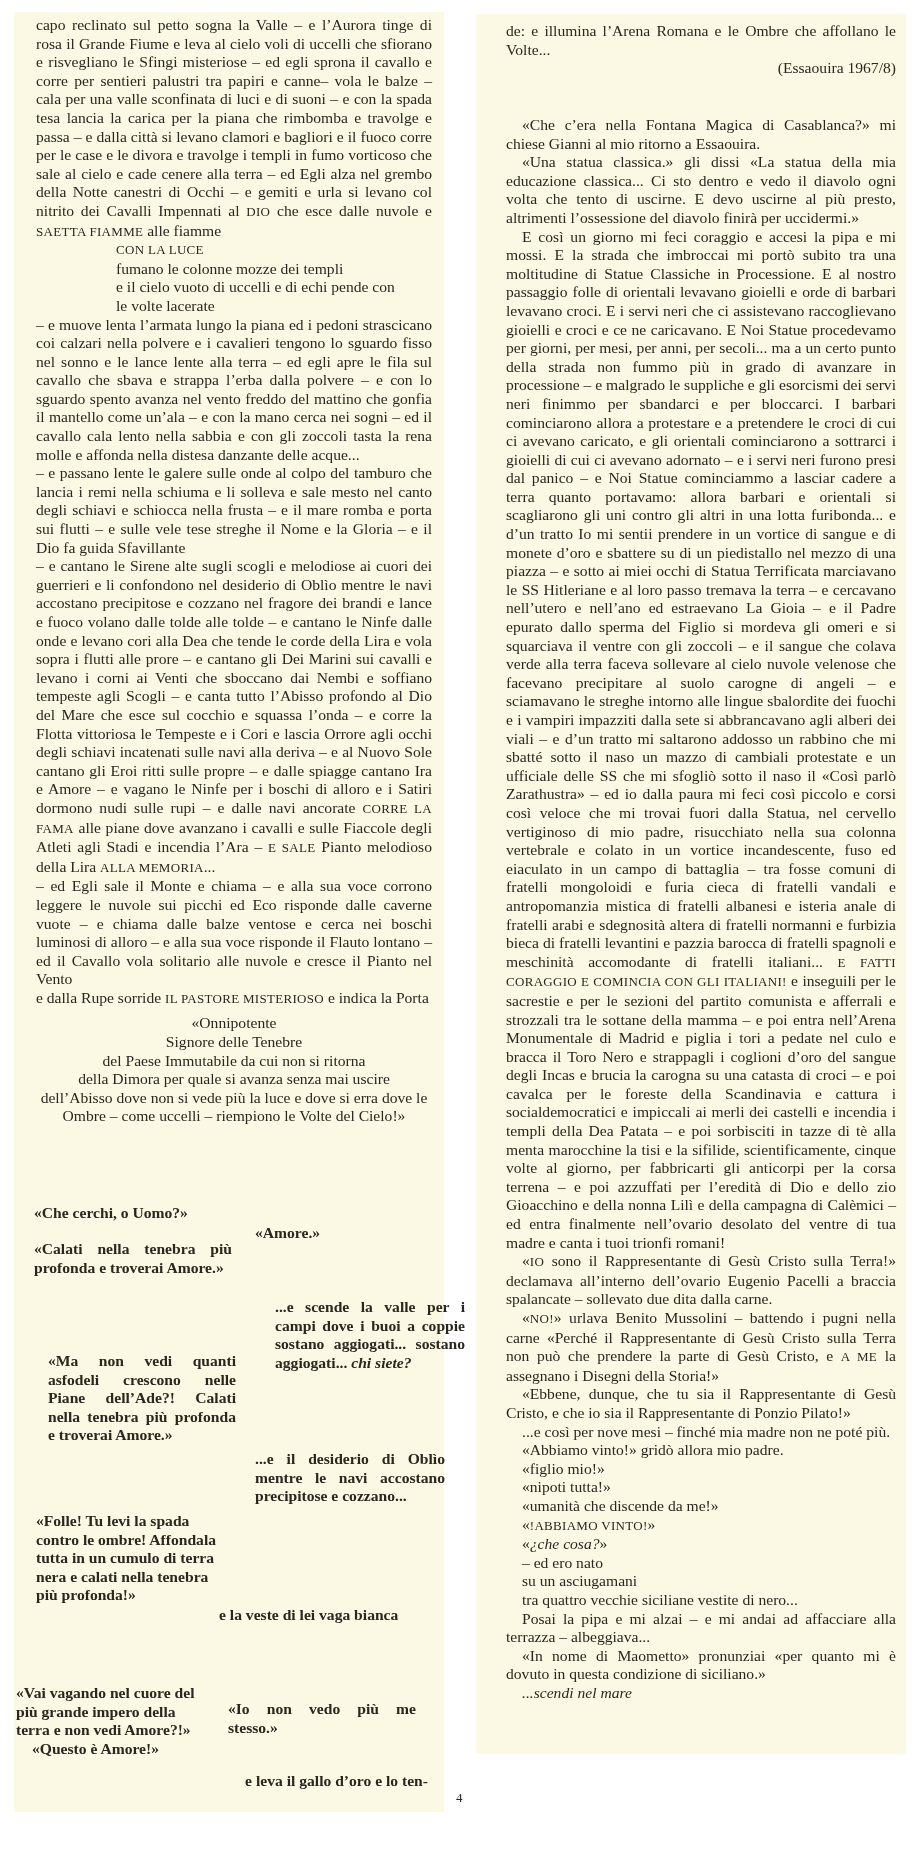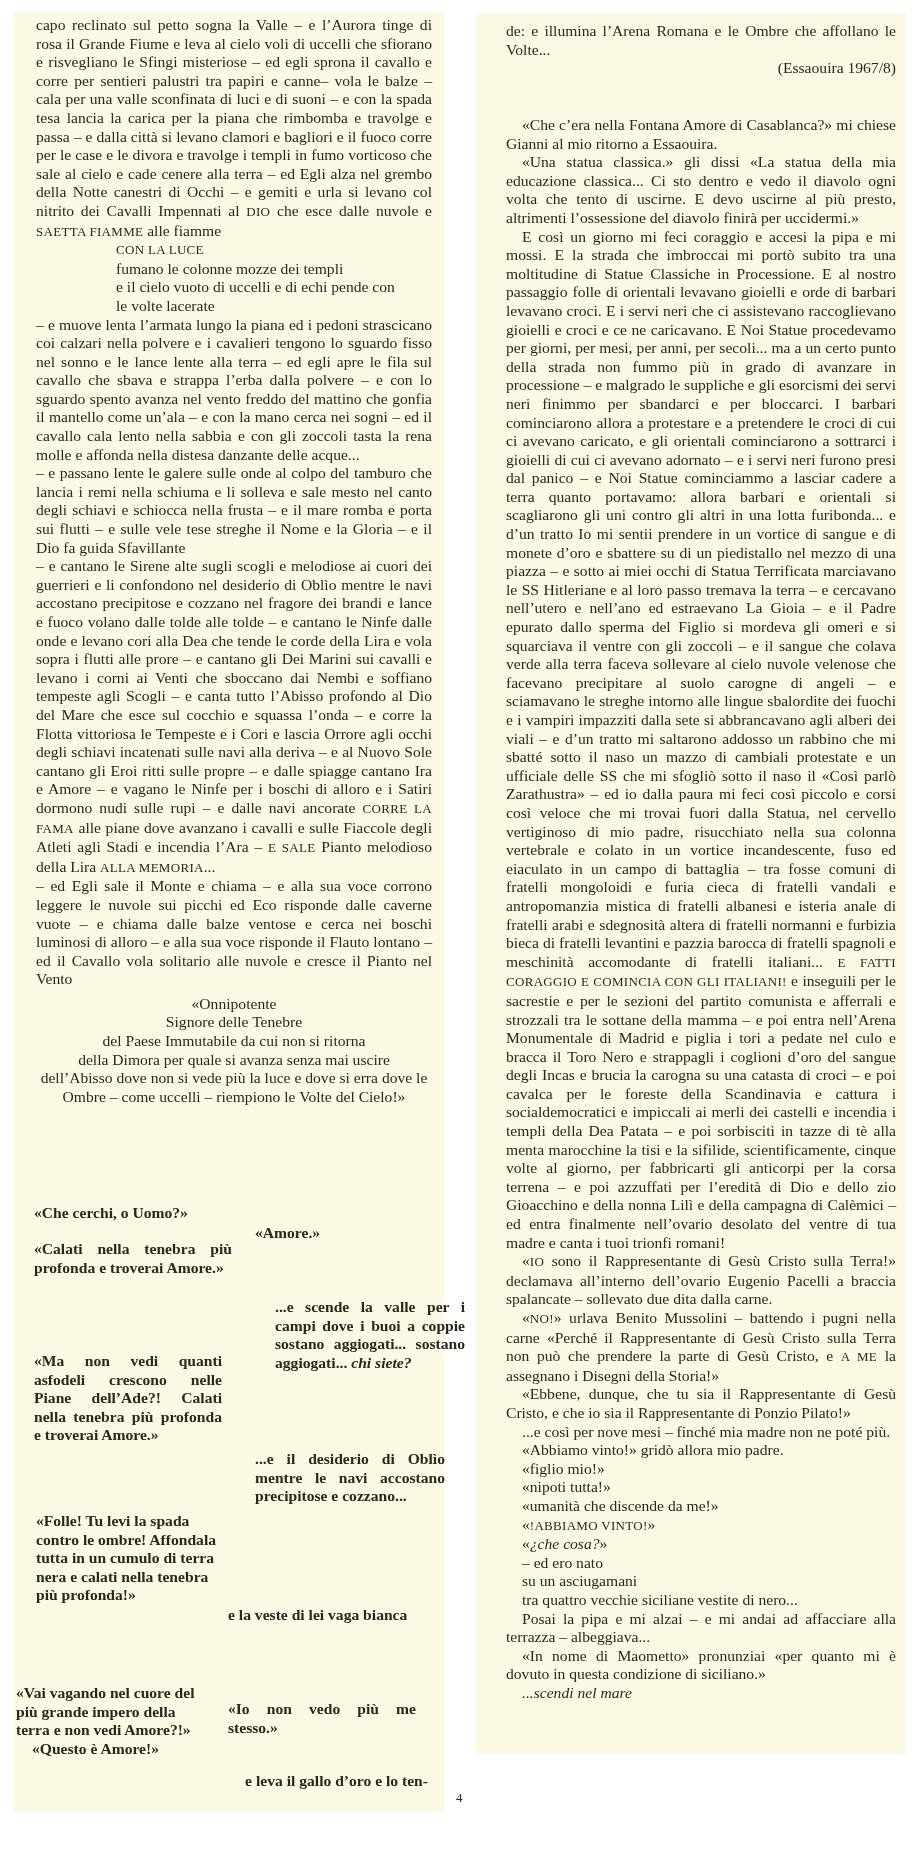--- a/index.html
+++ b/index.html
@@ -33,49 +33,50 @@
   <div class="indent-block" style="text-align:left;">
     <div class="sc">CON LA LUCE</div>
     <div>fumano le colonne mozze dei templi</div>
     <div>e il cielo vuoto di uccelli e di echi pende con</div>
     <div>le volte lacerate</div>
   </div>
   <p class="p">– e muove lenta l’armata lungo la piana ed i pedoni strascicano coi calzari nella polvere e i cavalieri tengono lo sguardo fisso nel sonno e le lance lente alla terra – ed egli apre le fila sul cavallo che sbava e strappa l’erba dalla polvere – e con lo sguardo spento avanza nel vento freddo del mattino che gonfia il mantello come un’ala – e con la mano cerca nei sogni – ed il cavallo cala lento nella sabbia e con gli zoccoli tasta la rena molle e affonda nella distesa danzante delle acque...</p>
   <p class="p">– e passano lente le galere sulle onde al colpo del tamburo che lancia i remi nella schiuma e li solleva e sale mesto nel canto degli schiavi e schiocca nella frusta – e il mare romba e porta sui flutti – e sulle vele tese streghe il Nome e la Gloria – e il Dio fa guida Sfavillante</p>
   <p class="p"><span>– e cantano le Sirene alte sugli scogli e melodiose ai cuori dei guerrieri e li confondono nel desiderio di Oblìo mentre le navi accostano precipitose e cozzano nel fragore dei brandi e lance e fuoco volano dalle tolde alle tolde – e cantano le Ninfe dalle onde e levano cori alla Dea che tende le corde della Lira e vola sopra i flutti alle prore – e cantano gli Dei Marini sui cavalli e levano i corni ai Venti che sboccano dai Nembi e soffiano tempeste agli Scogli – e canta tutto l’Abisso profondo al Dio del Mare che esce sul cocchio e squassa l’onda – e corre la Flotta vittoriosa le Tempeste e i Cori e lascia Orrore agli occhi degli schiavi incatenati sulle navi alla deriva – e al Nuovo Sole cantano gli Eroi ritti sulle propre – e dalle spiagge cantano Ira e Amore – e vagano le Ninfe per i boschi di alloro e i Satiri dormono nudi sulle rupi – e dalle navi ancorate </span><span class="sc">CORRE LA FAMA</span><span> alle piane dove avanzano i cavalli e sulle Fiaccole degli Atleti agli Stadi e incendia l’Ara – </span><span class="sc">E SALE</span><span> Pianto melodioso della Lira </span><span class="sc">ALLA MEMORIA</span><span>...</span></p>
   <p class="p">– ed Egli sale il Monte e chiama – e alla sua voce corrono leggere le nuvole sui picchi ed Eco risponde dalle caverne vuote – e chiama dalle balze ventose e cerca nei boschi luminosi di alloro – e alla sua voce risponde il Flauto lontano – ed il Cavallo vola solitario alle nuvole e cresce il Pianto nel Vento</p>
+  <p class="p"><span>e dalla Rupe sorride </span><span class="sc">IL PASTORE MISTERIOSO</span><span> e indica la Porta</span></p>
   <div class="center" style="margin-top:6px;">
     <div>«Onnipotente</div>
     <div>Signore delle Tenebre</div>
     <div>del Paese Immutabile da cui non si ritorna</div>
     <div>della Dimora per quale si avanza senza mai uscire</div>
     <div>dell’Abisso dove non si vede più la luce e dove si erra dove le Ombre – come uccelli – riempiono le Volte del Cielo!»</div>
   </div>
 </div>
 
 <div class="dlg" style="left:34px; top:1204px; width:200px;">«Che cerchi, o Uomo?»</div>
 <div class="dlg" style="left:255px; top:1224px; width:170px;">«Amore.»</div>
 <div class="dlg just" style="left:34px; top:1240px; width:198px;">«Calati nella tenebra più profonda e troverai Amore.»</div>
 <div class="dlg just" style="left:255px; top:1298px; width:190px;margin-left:20px;"><span>...e scende la valle per i campi dove i buoi a coppie sostano aggiogati... sostano aggiogati... </span><span class="it">chi siete?</span></div>
-<div class="dlg just" style="left:34px; top:1352px; width:188px;">«Ma non vedi quanti asfodeli crescono nelle Piane dell’Ade?! Calati nella tenebra più profonda e troverai Amore.»</div>
+<div class="dlg just" style="left:48px; top:1352px; width:188px;">«Ma non vedi quanti asfodeli crescono nelle Piane dell’Ade?! Calati nella tenebra più profonda e troverai Amore.»</div>
 <div class="dlg just" style="left:255px; top:1450px; width:190px;">...e il desiderio di Oblìo mentre le navi accostano precipitose e cozzano...</div>
 <div class="dlg" style="left:36px; top:1512px; width:190px;">«Folle! Tu levi la spada contro le ombre! Affondala tutta in un cumulo di terra nera e calati nella tenebra più profonda!»</div>
-<div class="dlg" style="left:228px; top:1606px; width:200px;">e la veste di lei vaga bianca</div>
+<div class="dlg" style="left:219px; top:1606px; width:200px;">e la veste di lei vaga bianca</div>
 <div class="dlg" style="left:16px; top:1640px; width:192px;margin-top:44px;">«Vai vagando nel cuore del più grande impero della terra e non vedi Amore?!»</div>
 <div class="dlg just" style="left:228px; top:1700px; width:188px;">«Io non vedo più me stesso.»</div>
 <div class="dlg" style="left:32px; top:1740px; width:200px;">«Questo è Amore!»</div>
 <div class="dlg right-align" style="left:228px; top:1772px; width:200px;">e leva il gallo d’oro e lo ten-</div>
 
 <div class="col right just" style="top:22px;">
   <p class="p">de: e illumina l’Arena Romana e le Ombre che affollano le Volte...</p>
   <p class="p right-align">(Essaouira 1967/8)</p>
 </div>
 
 <div class="col right just" style="top:116px;">
-  <p class="p ind">«Che c’era nella Fontana Amore di Casablanca?» mi chiese Gianni al mio ritorno a Essaouira.</p>
+  <p class="p ind">«Che c’era nella Fontana Magica di Casablanca?» mi chiese Gianni al mio ritorno a Essaouira.</p>
   <p class="p ind">«Una statua classica.» gli dissi «La statua della mia educazione classica... Ci sto dentro e vedo il diavolo ogni volta che tento di uscirne. E devo uscirne al più presto, altrimenti l’ossessione del diavolo finirà per uccidermi.»</p>
   <p class="p ind"><span>E così un giorno mi feci coraggio e accesi la pipa e mi mossi. E la strada che imbroccai mi portò subito tra una moltitudine di Statue Classiche in Processione. E al nostro passaggio folle di orientali levavano gioielli e orde di barbari levavano croci. E i servi neri che ci assistevano raccoglievano gioielli e croci e ce ne caricavano. E Noi Statue procedevamo per giorni, per mesi, per anni, per secoli... ma a un certo punto della strada non fummo più in grado di avanzare in processione – e malgrado le suppliche e gli esorcismi dei servi neri finimmo per sbandarci e per bloccarci. I barbari cominciarono allora a protestare e a pretendere le croci di cui ci avevano caricato, e gli orientali cominciarono a sottrarci i gioielli di cui ci avevano adornato – e i servi neri furono presi dal panico – e Noi Statue cominciammo a lasciar cadere a terra quanto portavamo: allora barbari e orientali si scagliarono gli uni contro gli altri in una lotta furibonda... e d’un tratto Io mi sentii prendere in un vortice di sangue e di monete d’oro e sbattere su di un piedistallo nel mezzo di una piazza – e sotto ai miei occhi di Statua Terrificata marciavano le SS Hitleriane e al loro passo tremava la terra – e cercavano nell’utero e nell’ano ed estraevano La Gioia – e il Padre epurato dallo sperma del Figlio si mordeva gli omeri e si squarciava il ventre con gli zoccoli – e il sangue che colava verde alla terra faceva sollevare al cielo nuvole velenose che facevano precipitare al suolo carogne di angeli – e sciamavano le streghe intorno alle lingue sbalordite dei fuochi e i vampiri impazziti dalla sete si abbrancavano agli alberi dei viali – e d’un tratto mi saltarono addosso un rabbino che mi sbatté sotto il naso un mazzo di cambiali protestate e un ufficiale delle SS che mi sfogliò sotto il naso il «Così parlò Zarathustra» – ed io dalla paura mi feci così piccolo e corsi così veloce che mi trovai fuori dalla Statua, nel cervello vertiginoso di mio padre, risucchiato nella sua colonna vertebrale e colato in un vortice incandescente, fuso ed eiaculato in un campo di battaglia – tra fosse comuni di fratelli mongoloidi e furia cieca di fratelli vandali e antropomanzia mistica di fratelli albanesi e isteria anale di fratelli arabi e sdegnosità altera di fratelli normanni e furbizia bieca di fratelli levantini e pazzia barocca di fratelli spagnoli e meschinità accomodante di fratelli italiani... </span><span class="sc">E FATTI CORAGGIO E COMINCIA CON GLI ITALIANI!</span><span> e inseguili per le sacrestie e per le sezioni del partito comunista e afferrali e strozzali tra le sottane della mamma – e poi entra nell’Arena Monumentale di Madrid e piglia i tori a pedate nel culo e bracca il Toro Nero e strappagli i coglioni d’oro del sangue degli Incas e brucia la carogna su una catasta di croci – e poi cavalca per le foreste della Scandinavia e cattura i socialdemocratici e impiccali ai merli dei castelli e incendia i templi della Dea Patata – e poi sorbisciti in tazze di tè alla menta marocchine la tisi e la sifilide, scientificamente, cinque volte al giorno, per fabbricarti gli anticorpi per la corsa terrena – e poi azzuffati per l’eredità di Dio e dello zio Gioacchino e della nonna Lilì e della campagna di Calèmici – ed entra finalmente nell’ovario desolato del ventre di tua madre e canta i tuoi trionfi romani!</span></p>
   <p class="p ind"><span>«</span><span class="sc">IO</span><span> sono il Rappresentante di Gesù Cristo sulla Terra!» declamava all’interno dell’ovario Eugenio Pacelli a braccia spalancate – sollevato due dita dalla carne.</span></p>
   <p class="p ind"><span>«</span><span class="sc">NO!</span><span>» urlava Benito Mussolini – battendo i pugni nella carne «Perché il Rappresentante di Gesù Cristo sulla Terra non può che prendere la parte di Gesù Cristo, e </span><span class="sc">A ME</span><span> la assegnano i Disegni della Storia!»</span></p>
   <p class="p ind">«Ebbene, dunque, che tu sia il Rappresentante di Gesù Cristo, e che io sia il Rappresentante di Ponzio Pilato!»</p>
   <p class="p ind">...e così per nove mesi – finché mia madre non ne poté più.</p>
   <p class="p ind">«Abbiamo vinto!» gridò allora mio padre.</p>
   <p class="p ind">«figlio mio!»</p>
   <p class="p ind">«nipoti tutta!»</p>
   <p class="p ind">«umanità che discende da me!»</p>

